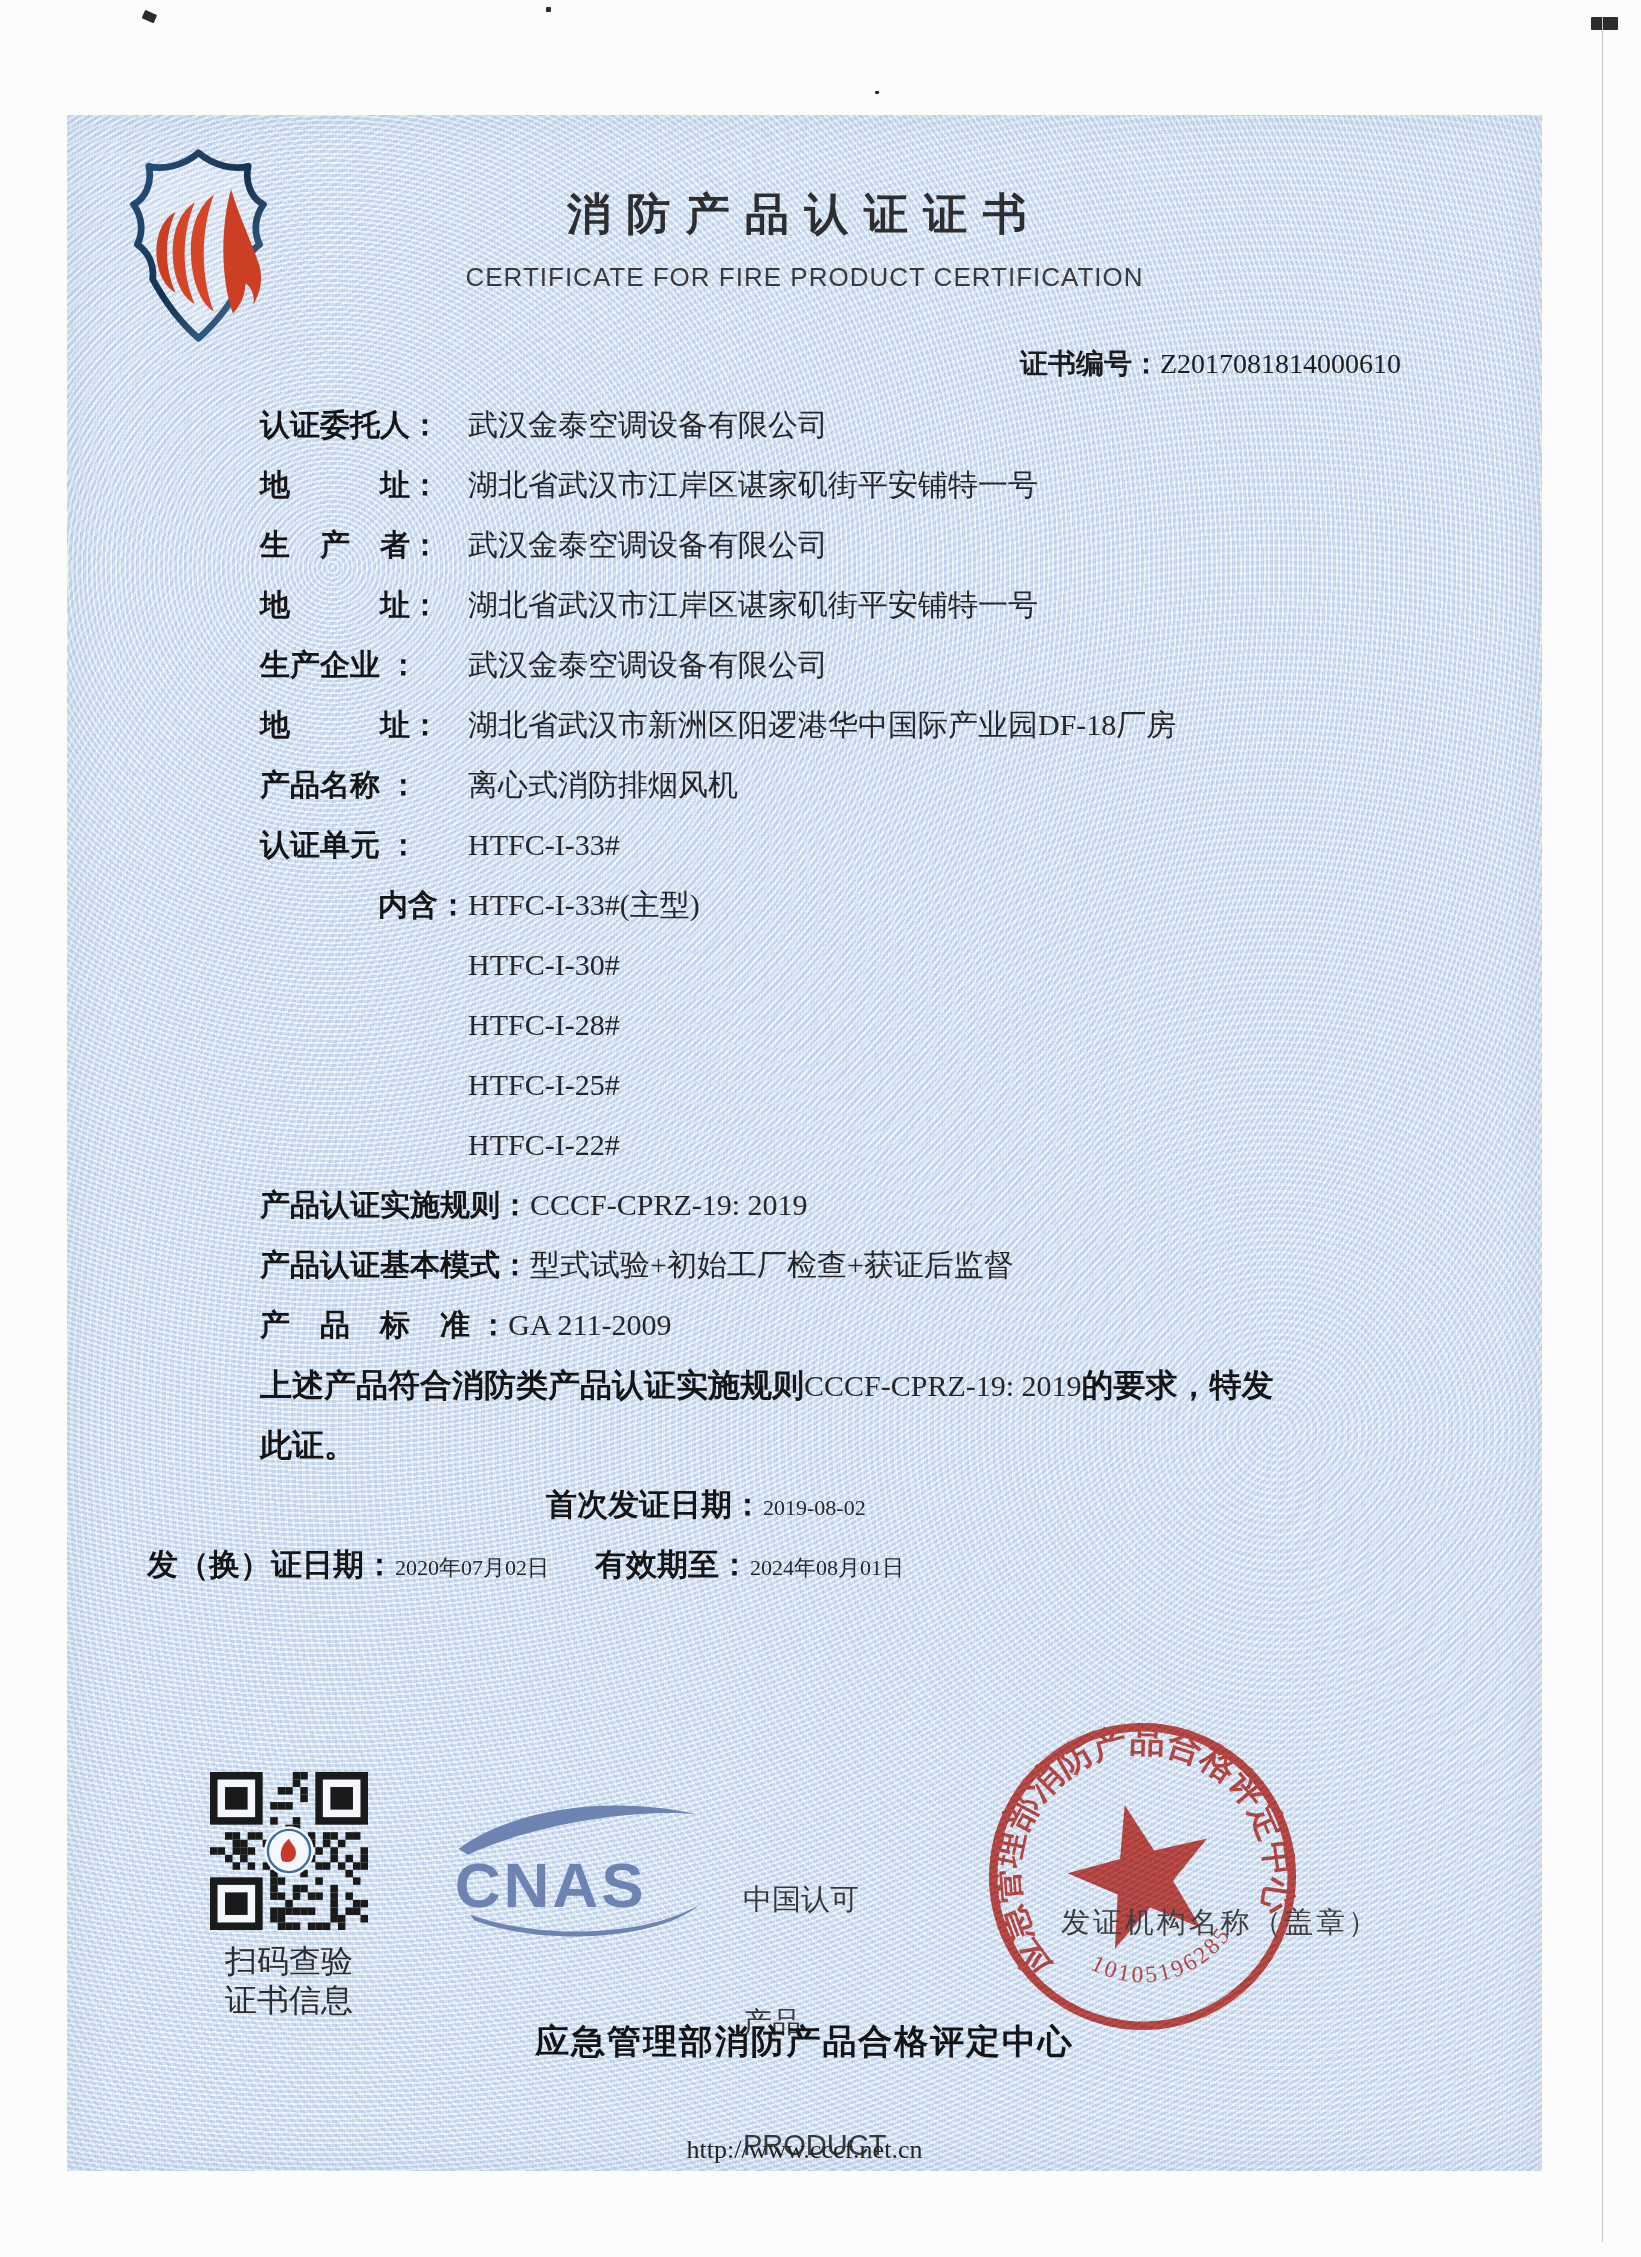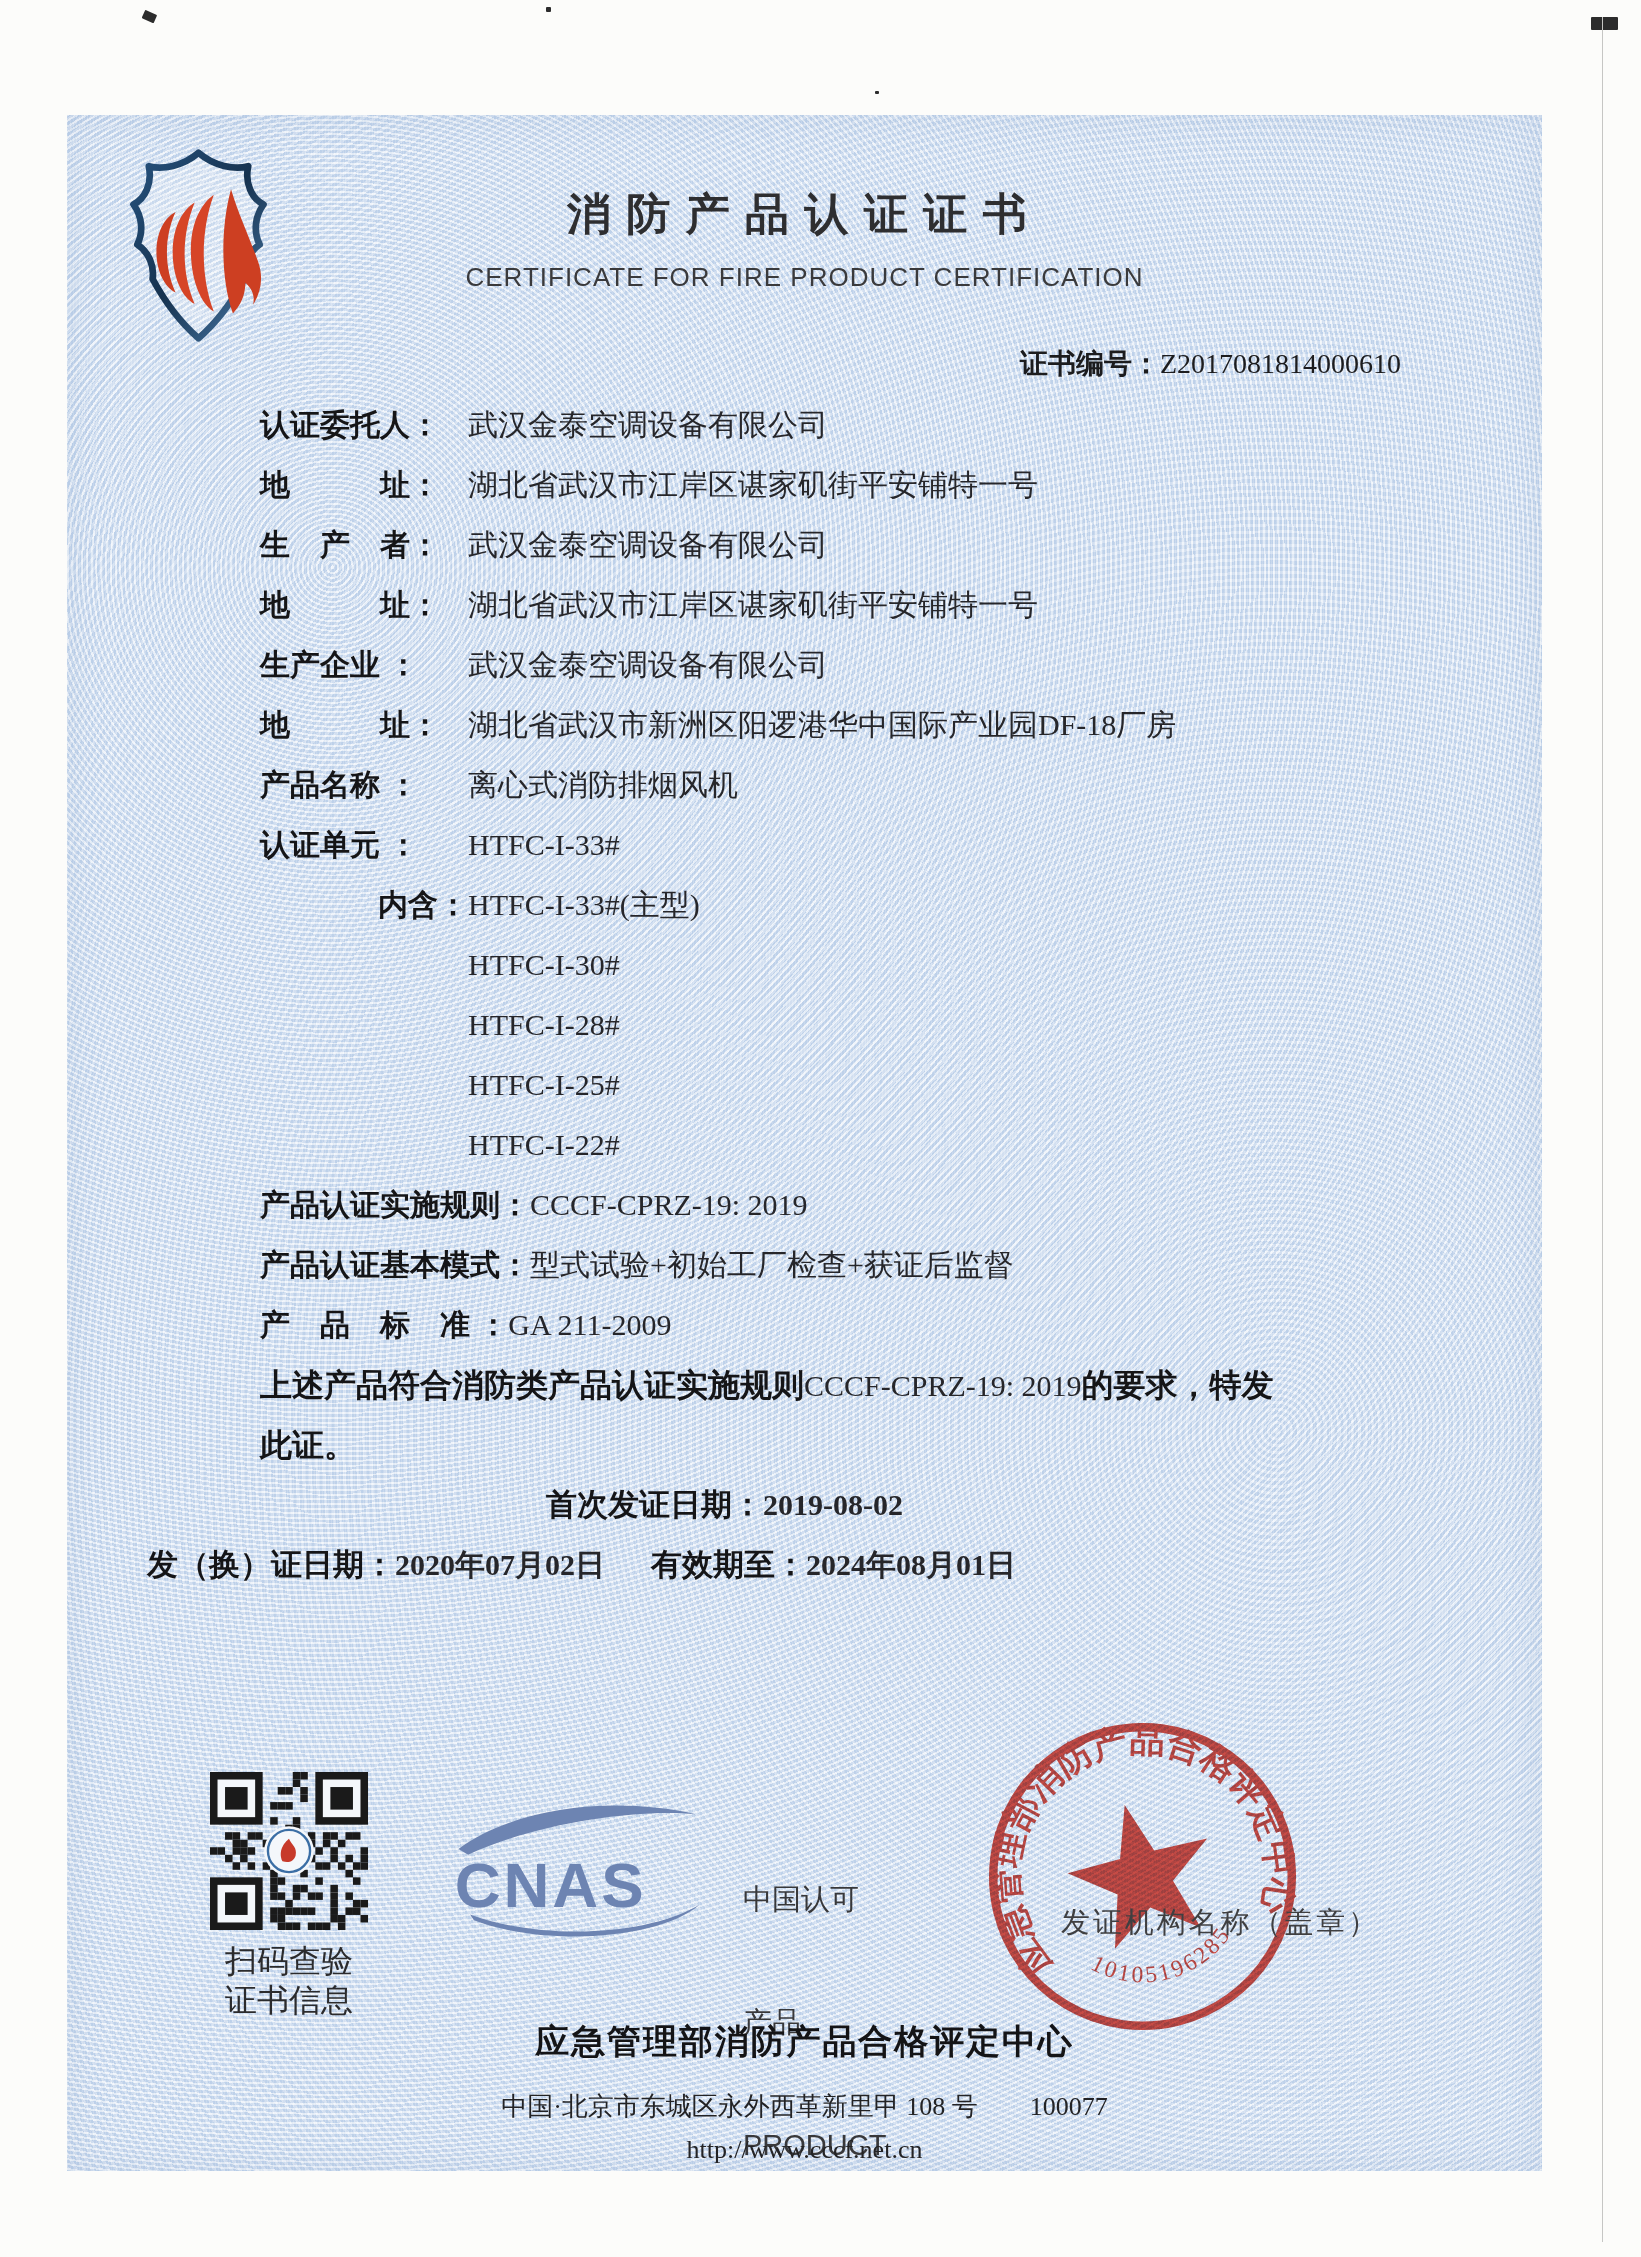--- a/index.html
+++ b/index.html
@@ -49,21 +49,21 @@
   }
   .row.inner .flabel{text-align:right;}
   .fvalue{
     font-size:30px;color:#26262a;font-family:"Liberation Serif",serif;white-space:pre;
   }
   .stmt{font-size:32px;height:60px;line-height:60px;padding-left:193px;white-space:pre;}
   .stmt .hei{font-weight:700;color:#151517;}
   .stmt .code{font-family:"Liberation Serif",serif;color:#26262a;font-size:30px;}
   .daterow{height:60px;line-height:60px;white-space:pre;}
   .daterow .dlab{font-weight:700;color:#151517;font-size:31px;}
-  .daterow .dval{font-family:"Liberation Serif",serif;color:#26262a;font-size:30px;font-weight:bold;}
+  .daterow .dval{font-family:"Liberation Serif",serif;color:#26262a;font-size:22px;}
   .daterow.first{padding-left:479px;}
   .daterow.second{padding-left:80px;}
   .gap{display:inline-block;width:46px;}
   
   .notice{left:0;right:0;top:1514px;text-align:center;}
   .notice div{font-size:32px;font-weight:700;color:#151517;line-height:62px;white-space:pre;}
   
   .qr{left:143px;top:1657px;width:158px;height:158px;}
   .qr-caption{left:104px;top:1827px;width:236px;text-align:center;
     font-size:32px;color:#2b2b2d;line-height:39px;}
@@ -279,17 +279,16 @@
         <path id="numPath" d="M110.8 269.2 A112 112 0 0 0 269.2 269.2" fill="none"></path>
         <text font-family="Liberation Serif, serif" font-size="25" letter-spacing="3" fill="#cf3f36">
           <textPath id="stamp-number-text" href="#numPath" startOffset="50%" text-anchor="middle">1101051962851</textPath>
         </text>
       </g>
     </svg>
   </div>
   <div class="abs stamp-caption">发证机构名称（盖章）</div>
 
   <div class="abs footer-org">应急管理部消防产品合格评定中心</div>
-  <div class="abs footer-addr">中国·北京市东城区永外西革新里甲 108 号        100077</div>
   <div class="abs footer-url">http://www.cccf.net.cn</div>
 
 </div>
 
 
 </body></html>

